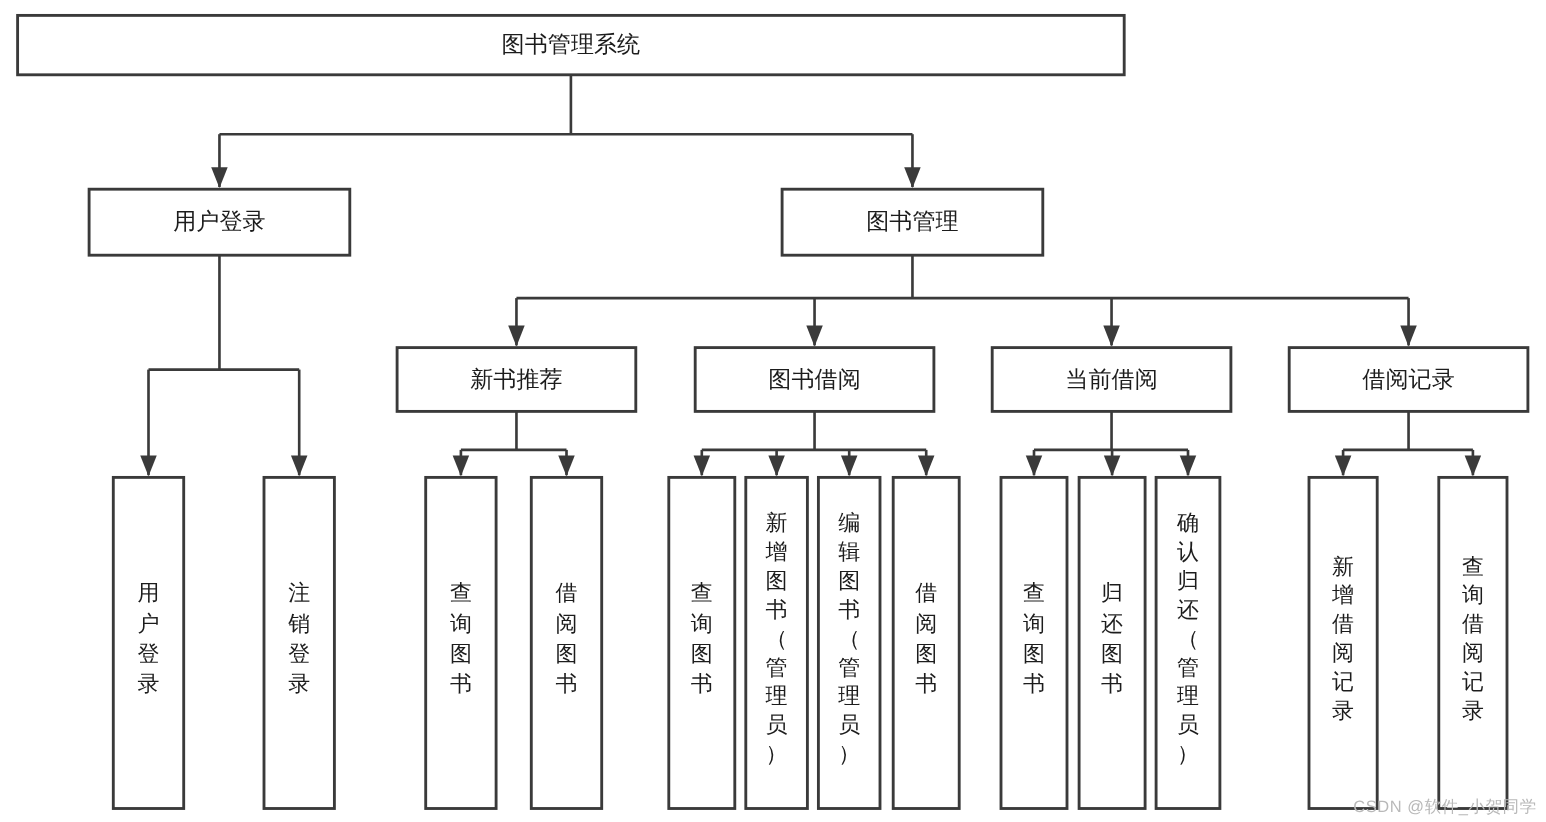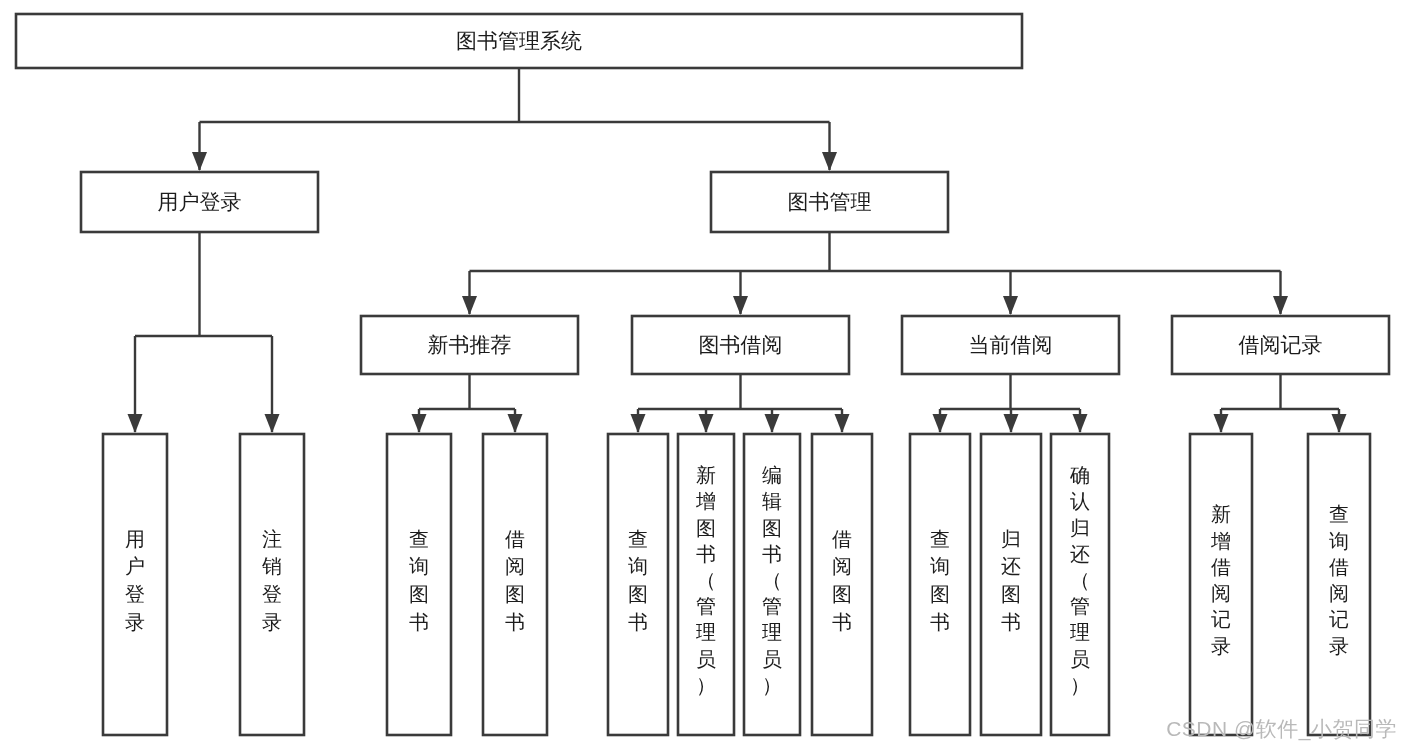--- a/index.html
+++ b/index.html
@@ -50,21 +50,21 @@
   }
   .arrow-head {
     fill: #3a3a3a;
     stroke: none;
   }
   .watermark {
     position: absolute;
     right: 8px;
     bottom: 4px;
     font-family: "Liberation Sans", "DejaVu Sans", sans-serif;
-    font-size: 21px;
+    font-size: 15px;
     color: #b9b9b9;
     white-space: nowrap;
     letter-spacing: 0.5px;
   }
 </style>
 </head>
 <body>
 
 <div id="diagram-root">
   <svg class="diagram-canvas" id="diagram-canvas" viewBox="0 0 1405 747" xmlns="http://www.w3.org/2000/svg">

